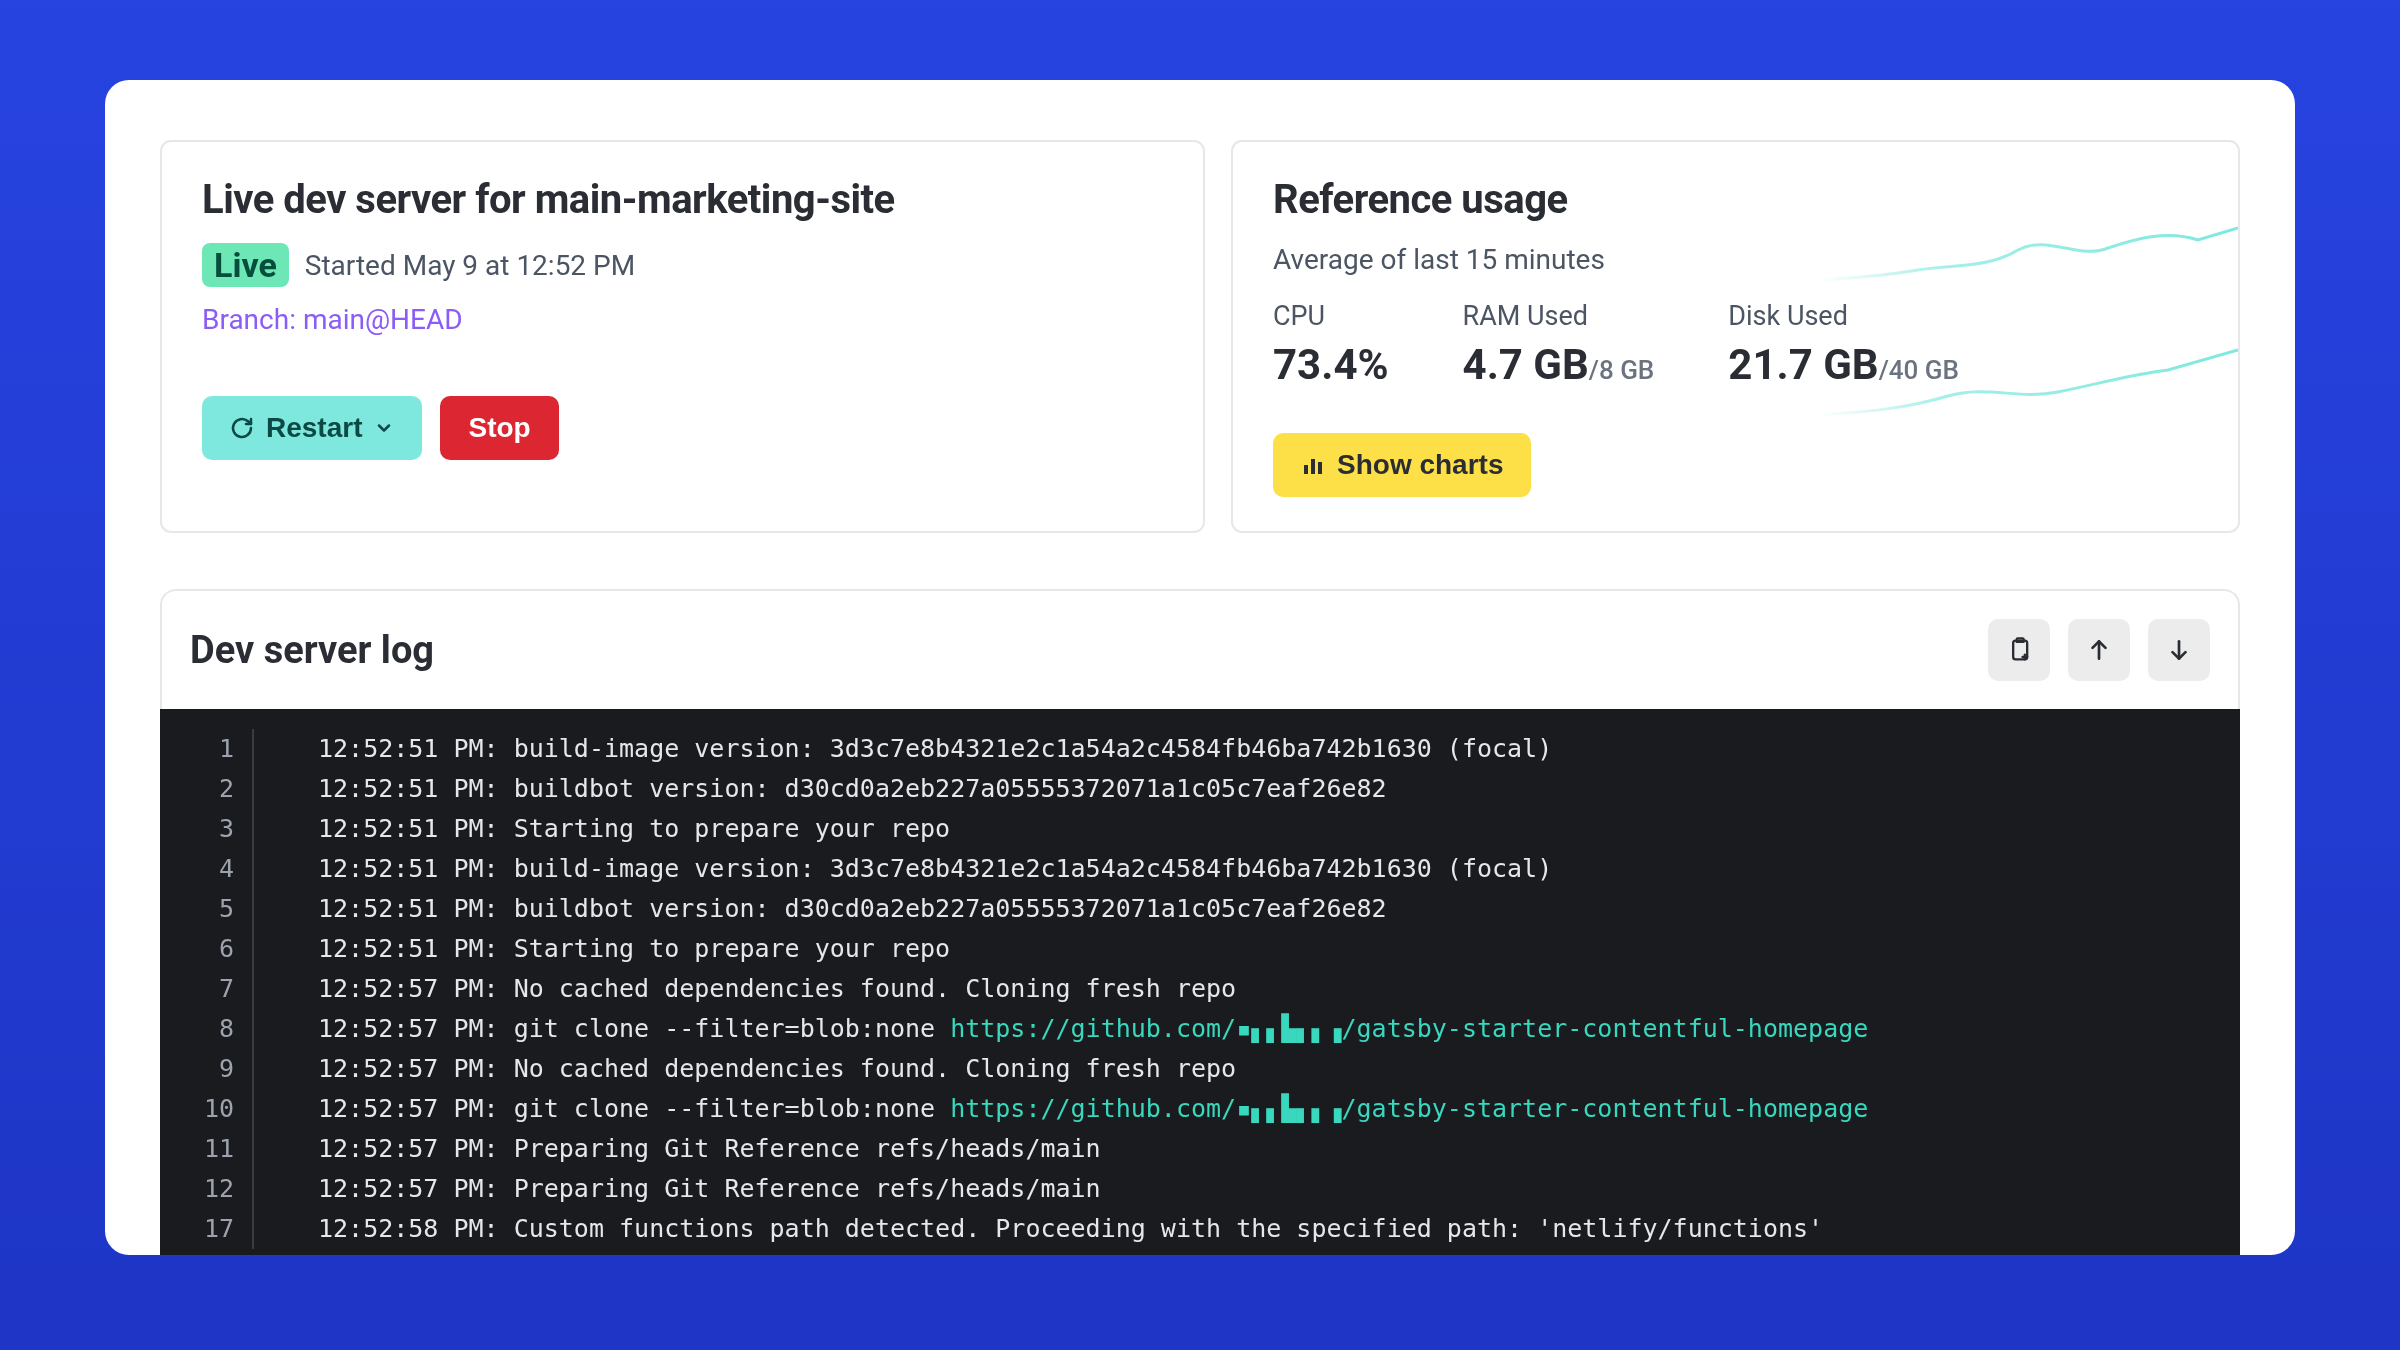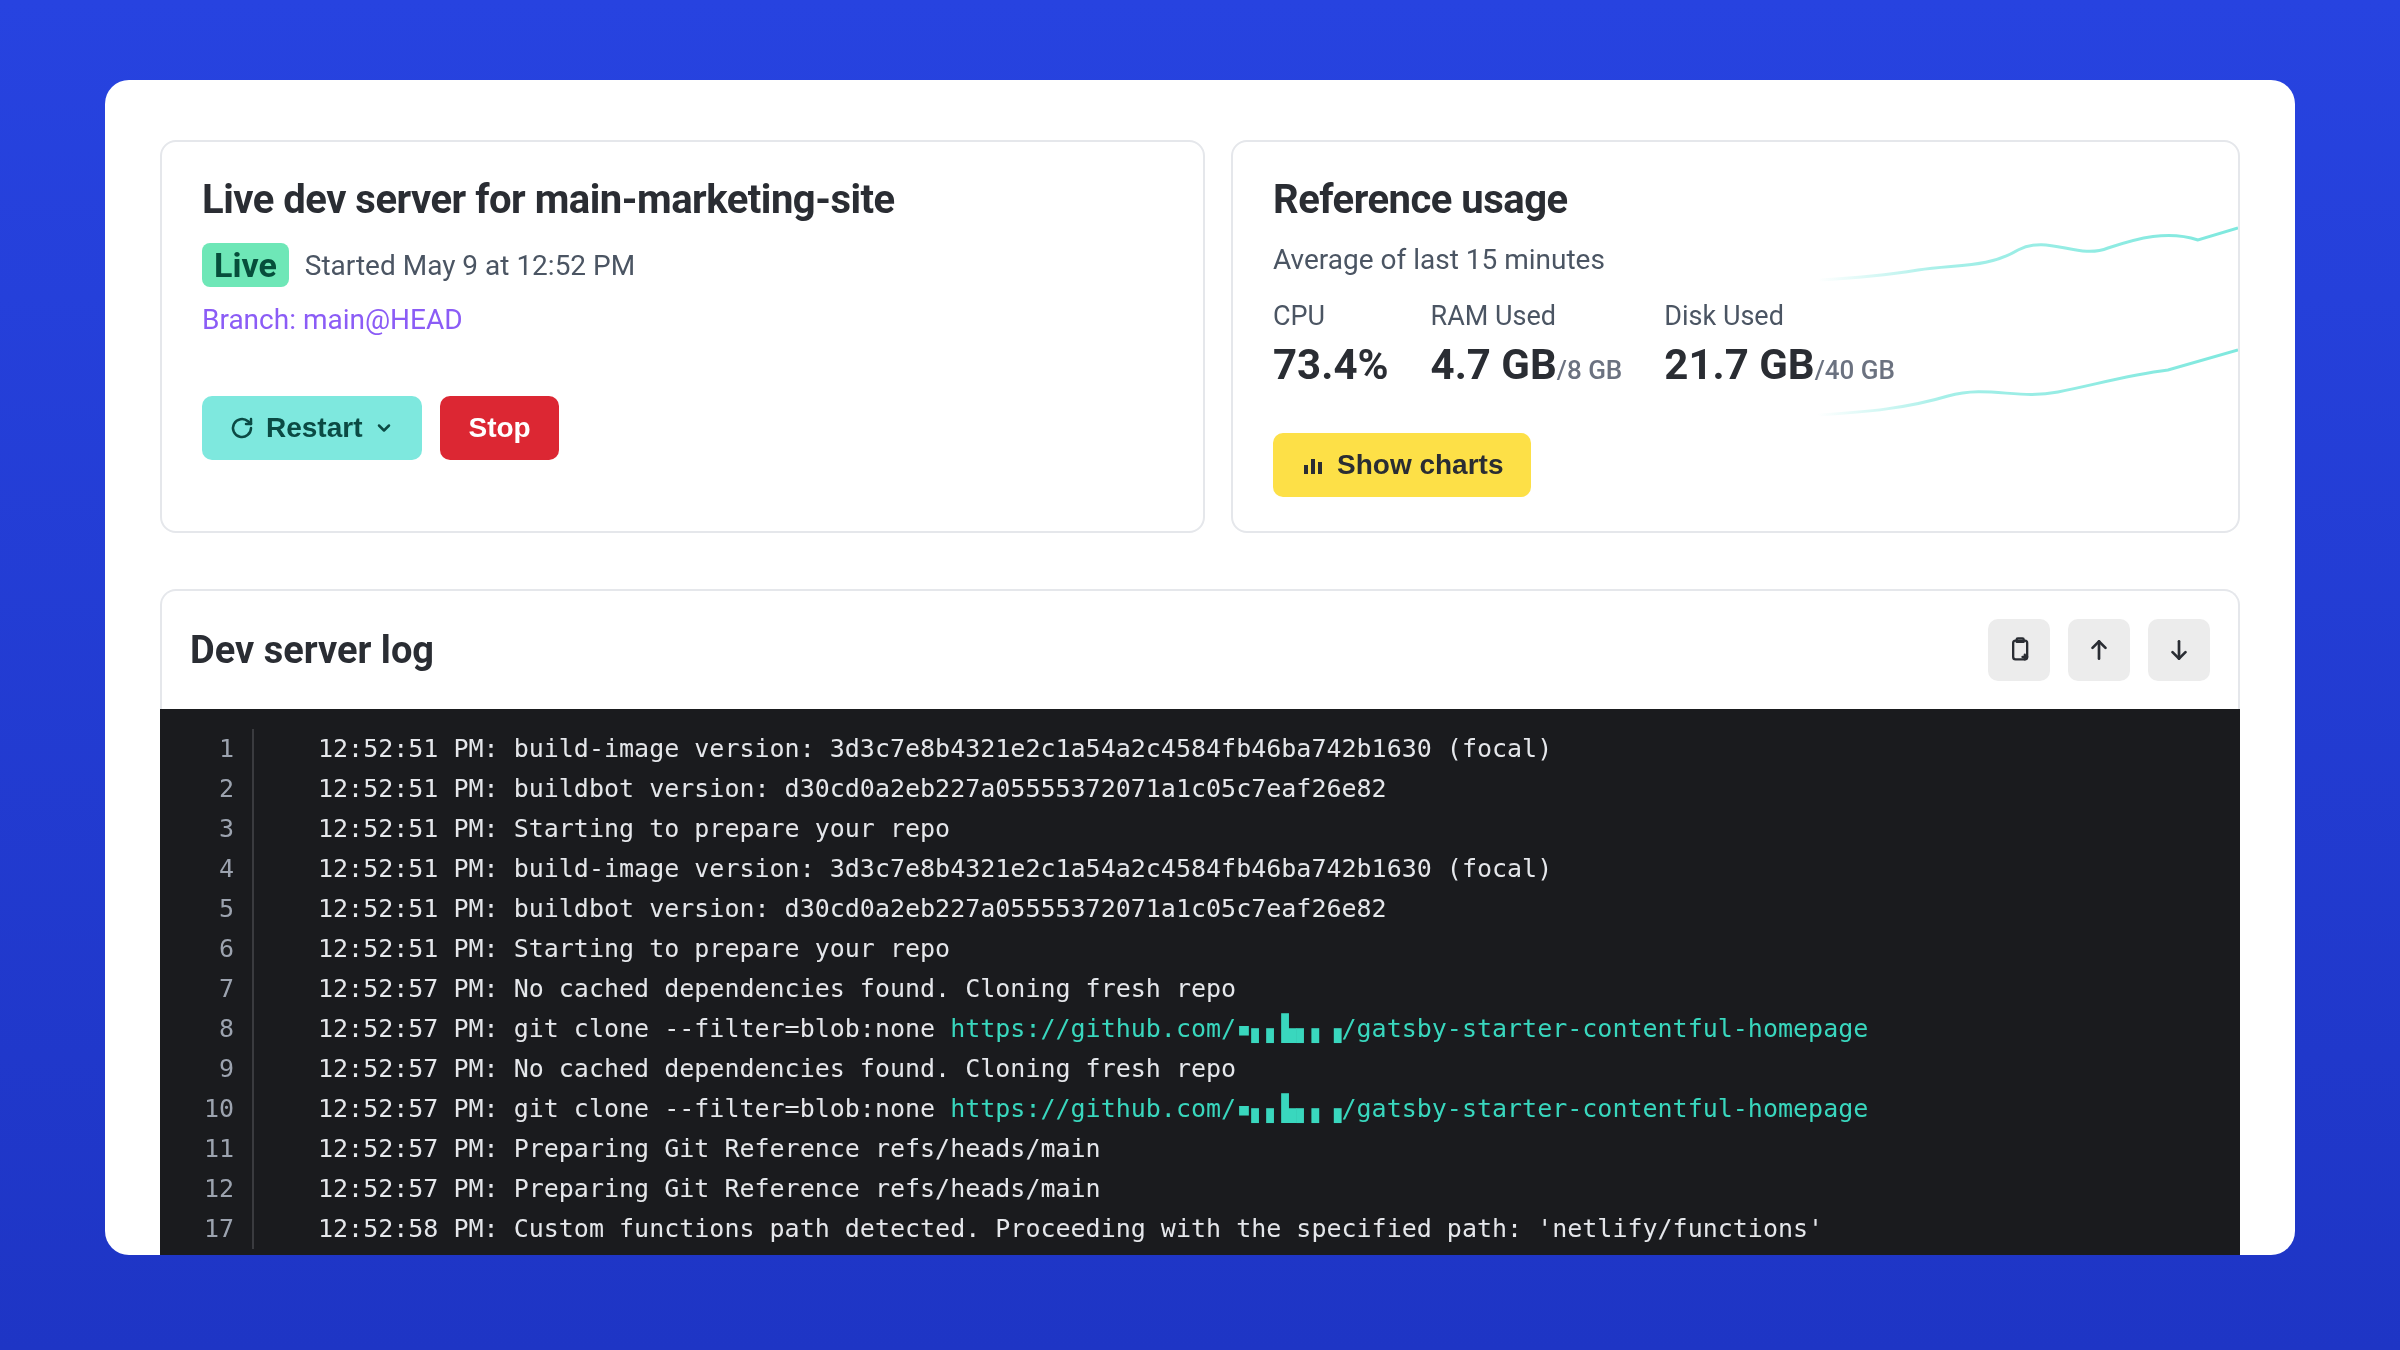--- a/index.html
+++ b/index.html
@@ -16,21 +16,21 @@
     border-radius: 24px;
     padding: 60px 55px 0;
   }
   .top-row {
     display: flex;
     gap: 26px;
     margin-bottom: 56px;
   }
   .card {
     border: 2px solid #e5e7eb;
-    border-radius: 16px;
+    border-radius: 11px;
     padding: 34px 40px 34px;
     background: #fff;
     position: relative;
     overflow: hidden;
   }
   .card-server { flex: 0 0 1045px; }
   .card-resource { flex: 1; }
   .card h2 {
     font-size: 40px;
     font-weight: 700;
@@ -72,21 +72,21 @@
     padding: 16px 28px;
     border-radius: 10px;
     border: none;
     cursor: pointer;
   }
   .btn-restart { background: #7ee8de; color: #0b4a44; }
   .btn-stop { background: #dc2733; color: #fff; }
   .btn-show { background: #fde047; color: #2a2d33; }
   .icon { display: inline-flex; }
   .resource-sub { font-size: 28px; color: #4b5563; margin-bottom: 24px; }
-  .metrics { display: flex; gap: 42px; margin-bottom: 44px; }
+  .metrics { display: flex; gap: 74px; margin-bottom: 44px; }
   .metric-label { font-size: 27px; color: #4b5563; margin-bottom: 8px; }
   .metric-value { font-size: 42px; font-weight: 700; color: #2a2d33; }
   .metric-unit { font-size: 26px; font-weight: 500; color: #6b7280; }
   .spark {
     position: absolute;
     right: 0;
     top: 78px;
     width: 420px;
     height: 250px;
     pointer-events: none;

